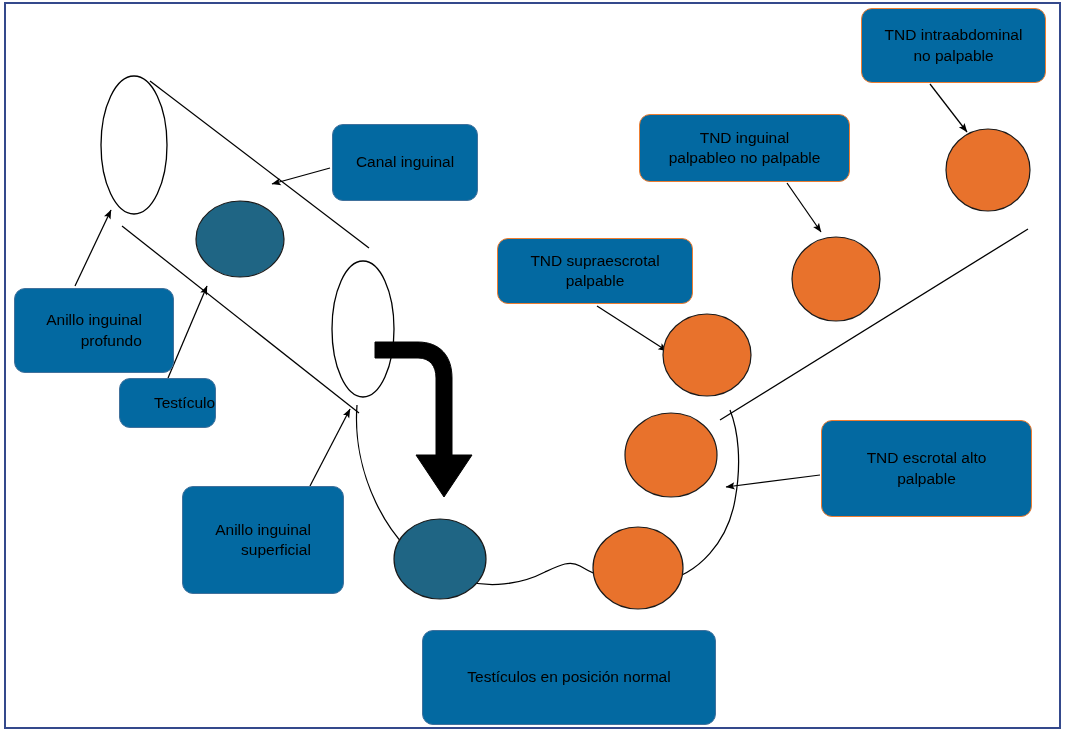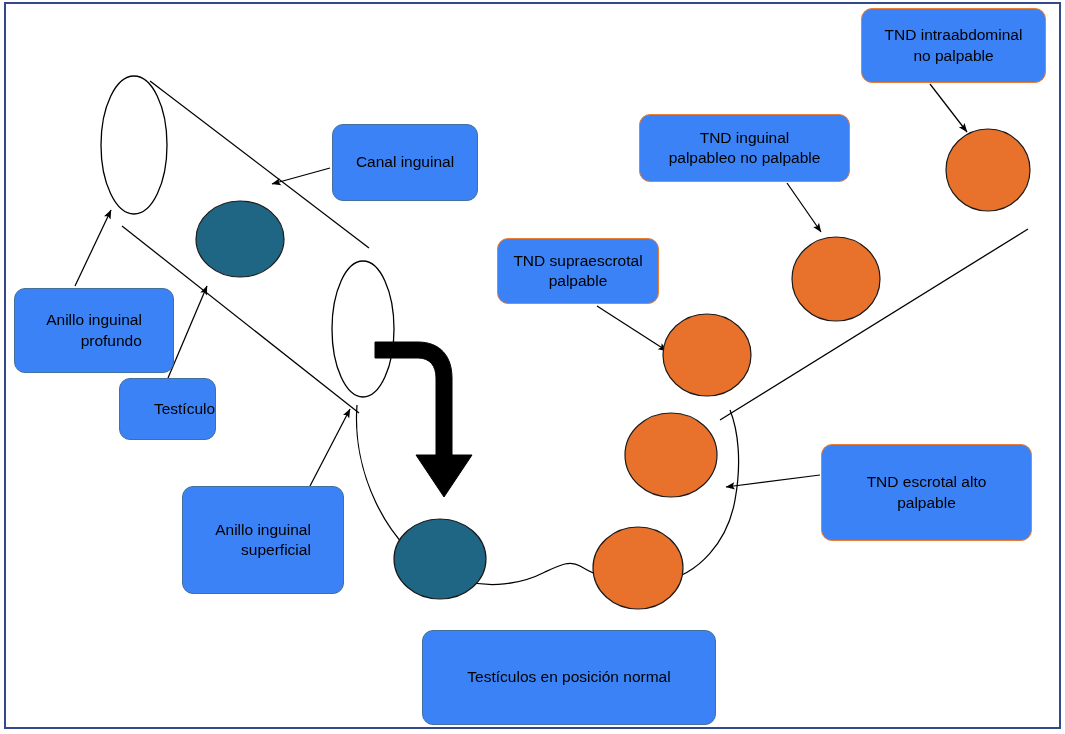--- a/index.html
+++ b/index.html
@@ -30,21 +30,21 @@
   #art {
     position: absolute;
     left: 0;
     top: 0;
     width: 1065px;
     height: 734px;
   }
   .cbox {
     position: absolute;
     box-sizing: border-box;
-    background: #3b82f6;
+    background: #0369a1;
     border-radius: 11px;
     display: flex;
     align-items: center;
     justify-content: center;
     text-align: center;
     color: #000000;
     font-size: 15.5px;
     line-height: 1.32;
     padding: 4px 8px;
   }
@@ -105,40 +105,40 @@
   </svg>
 
   <div id="callout-layer">
       <div class="cbox blue" style="left: 332px; top: 124px; width: 146px; height: 77px;">
         <span>Canal inguinal</span>
       </div>
       <div class="cbox blue" style="left: 14px; top: 288px; width: 160px; height: 85px;">
         <span>Anillo inguinal
 profundo</span>
       </div>
-      <div class="cbox blue" style="left: 119px; top: 378px; width: 97px; height: 62px; padding-left: 42px;">
+      <div class="cbox blue" style="left: 119px; top: 378px; width: 97px; height: 50px; padding-left: 42px;">
         <span>Testículo</span>
       </div>
       <div class="cbox blue" style="left: 182px; top: 486px; width: 162px; height: 108px;">
         <span>Anillo inguinal
 superficial</span>
       </div>
       <div class="cbox blue" style="left: 422px; top: 630px; width: 294px; height: 95px;">
         <span>Testículos en posición normal</span>
       </div>
       <div class="cbox orange" style="left: 861px; top: 8px; width: 185px; height: 75px;">
         <span>TND intraabdominal
 no palpable</span>
       </div>
       <div class="cbox orange" style="left: 639px; top: 114px; width: 211px; height: 68px;">
         <span>TND inguinal
 palpableo no palpable</span>
       </div>
-      <div class="cbox orange" style="left: 497px; top: 238px; width: 162px; height: 66px;">
+      <div class="cbox orange" style="left: 497px; top: 238px; width: 196px; height: 66px;">
         <span>TND supraescrotal
 palpable</span>
       </div>
-      <div class="cbox orange" style="left: 821px; top: 444px; width: 211px; height: 97px;">
+      <div class="cbox orange" style="left: 821px; top: 420px; width: 211px; height: 97px;">
         <span>TND escrotal alto
 palpable</span>
       </div>
     </div>
 </div>
 
 </body></html>

